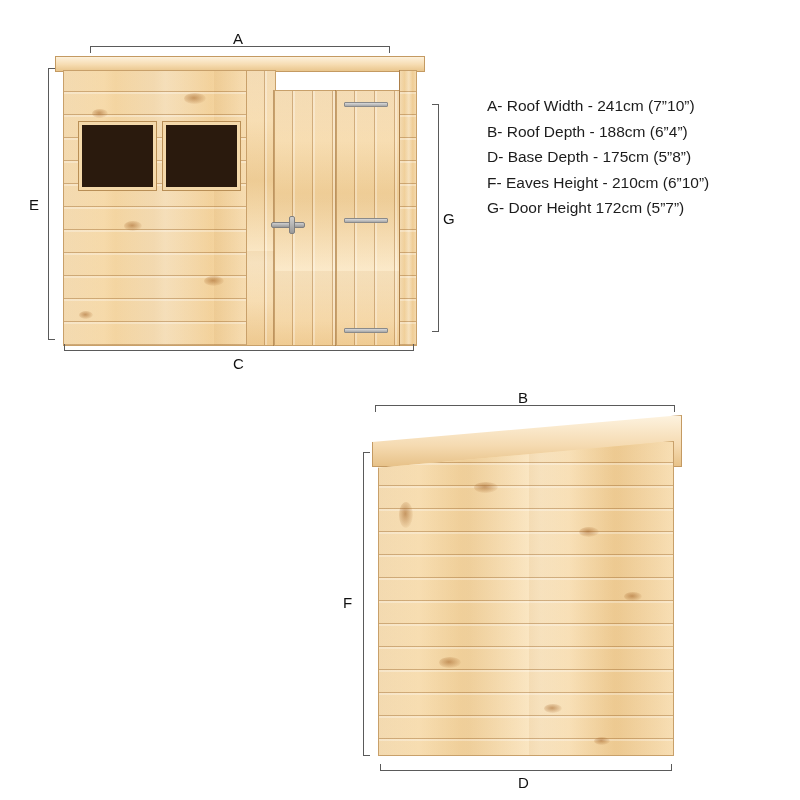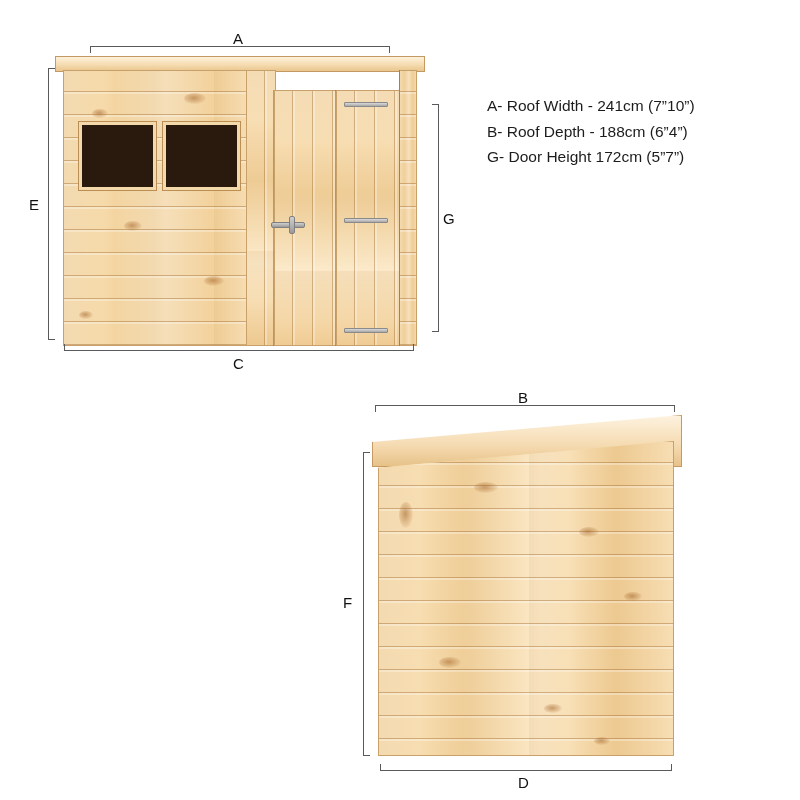--- a/index.html
+++ b/index.html
@@ -231,20 +231,22 @@
 
   <div class="bracket-v right" style="left:432px; top:104px; height:228px;"></div>
   <div class="dim-label" style="left:443px; top:210px;">G</div>
 
   <div class="bracket-h down" style="left:64px; top:344px; width:350px;"></div>
   <div class="dim-label" style="left:233px; top:355px;">C</div>
 
   <div class="legend">
     <div class="row">A- Roof Width - 241cm (7”10”)</div>
     <div class="row">B- Roof Depth - 188cm (6”4”)</div>
+    <div class="row">D- Base Depth - 175cm (5”8”)</div>
+    <div class="row">F- Eaves Height - 210cm (6”10”)</div>
     <div class="row">G- Door Height 172cm (5”7”)</div>
   </div>
 
   <div id="side-view">
     <div class="side-roof"></div>
     <div class="side-body">
       <div class="wood" style="position:absolute; left:0; top:0; width:296px; height:315px;">
         <div class="knot" style="left:20px; top:60px; width:14px; height:26px;"></div>
         <div class="knot" style="left:95px; top:40px; width:24px; height:11px;"></div>
         <div class="knot" style="left:200px; top:85px; width:20px; height:10px;"></div>

